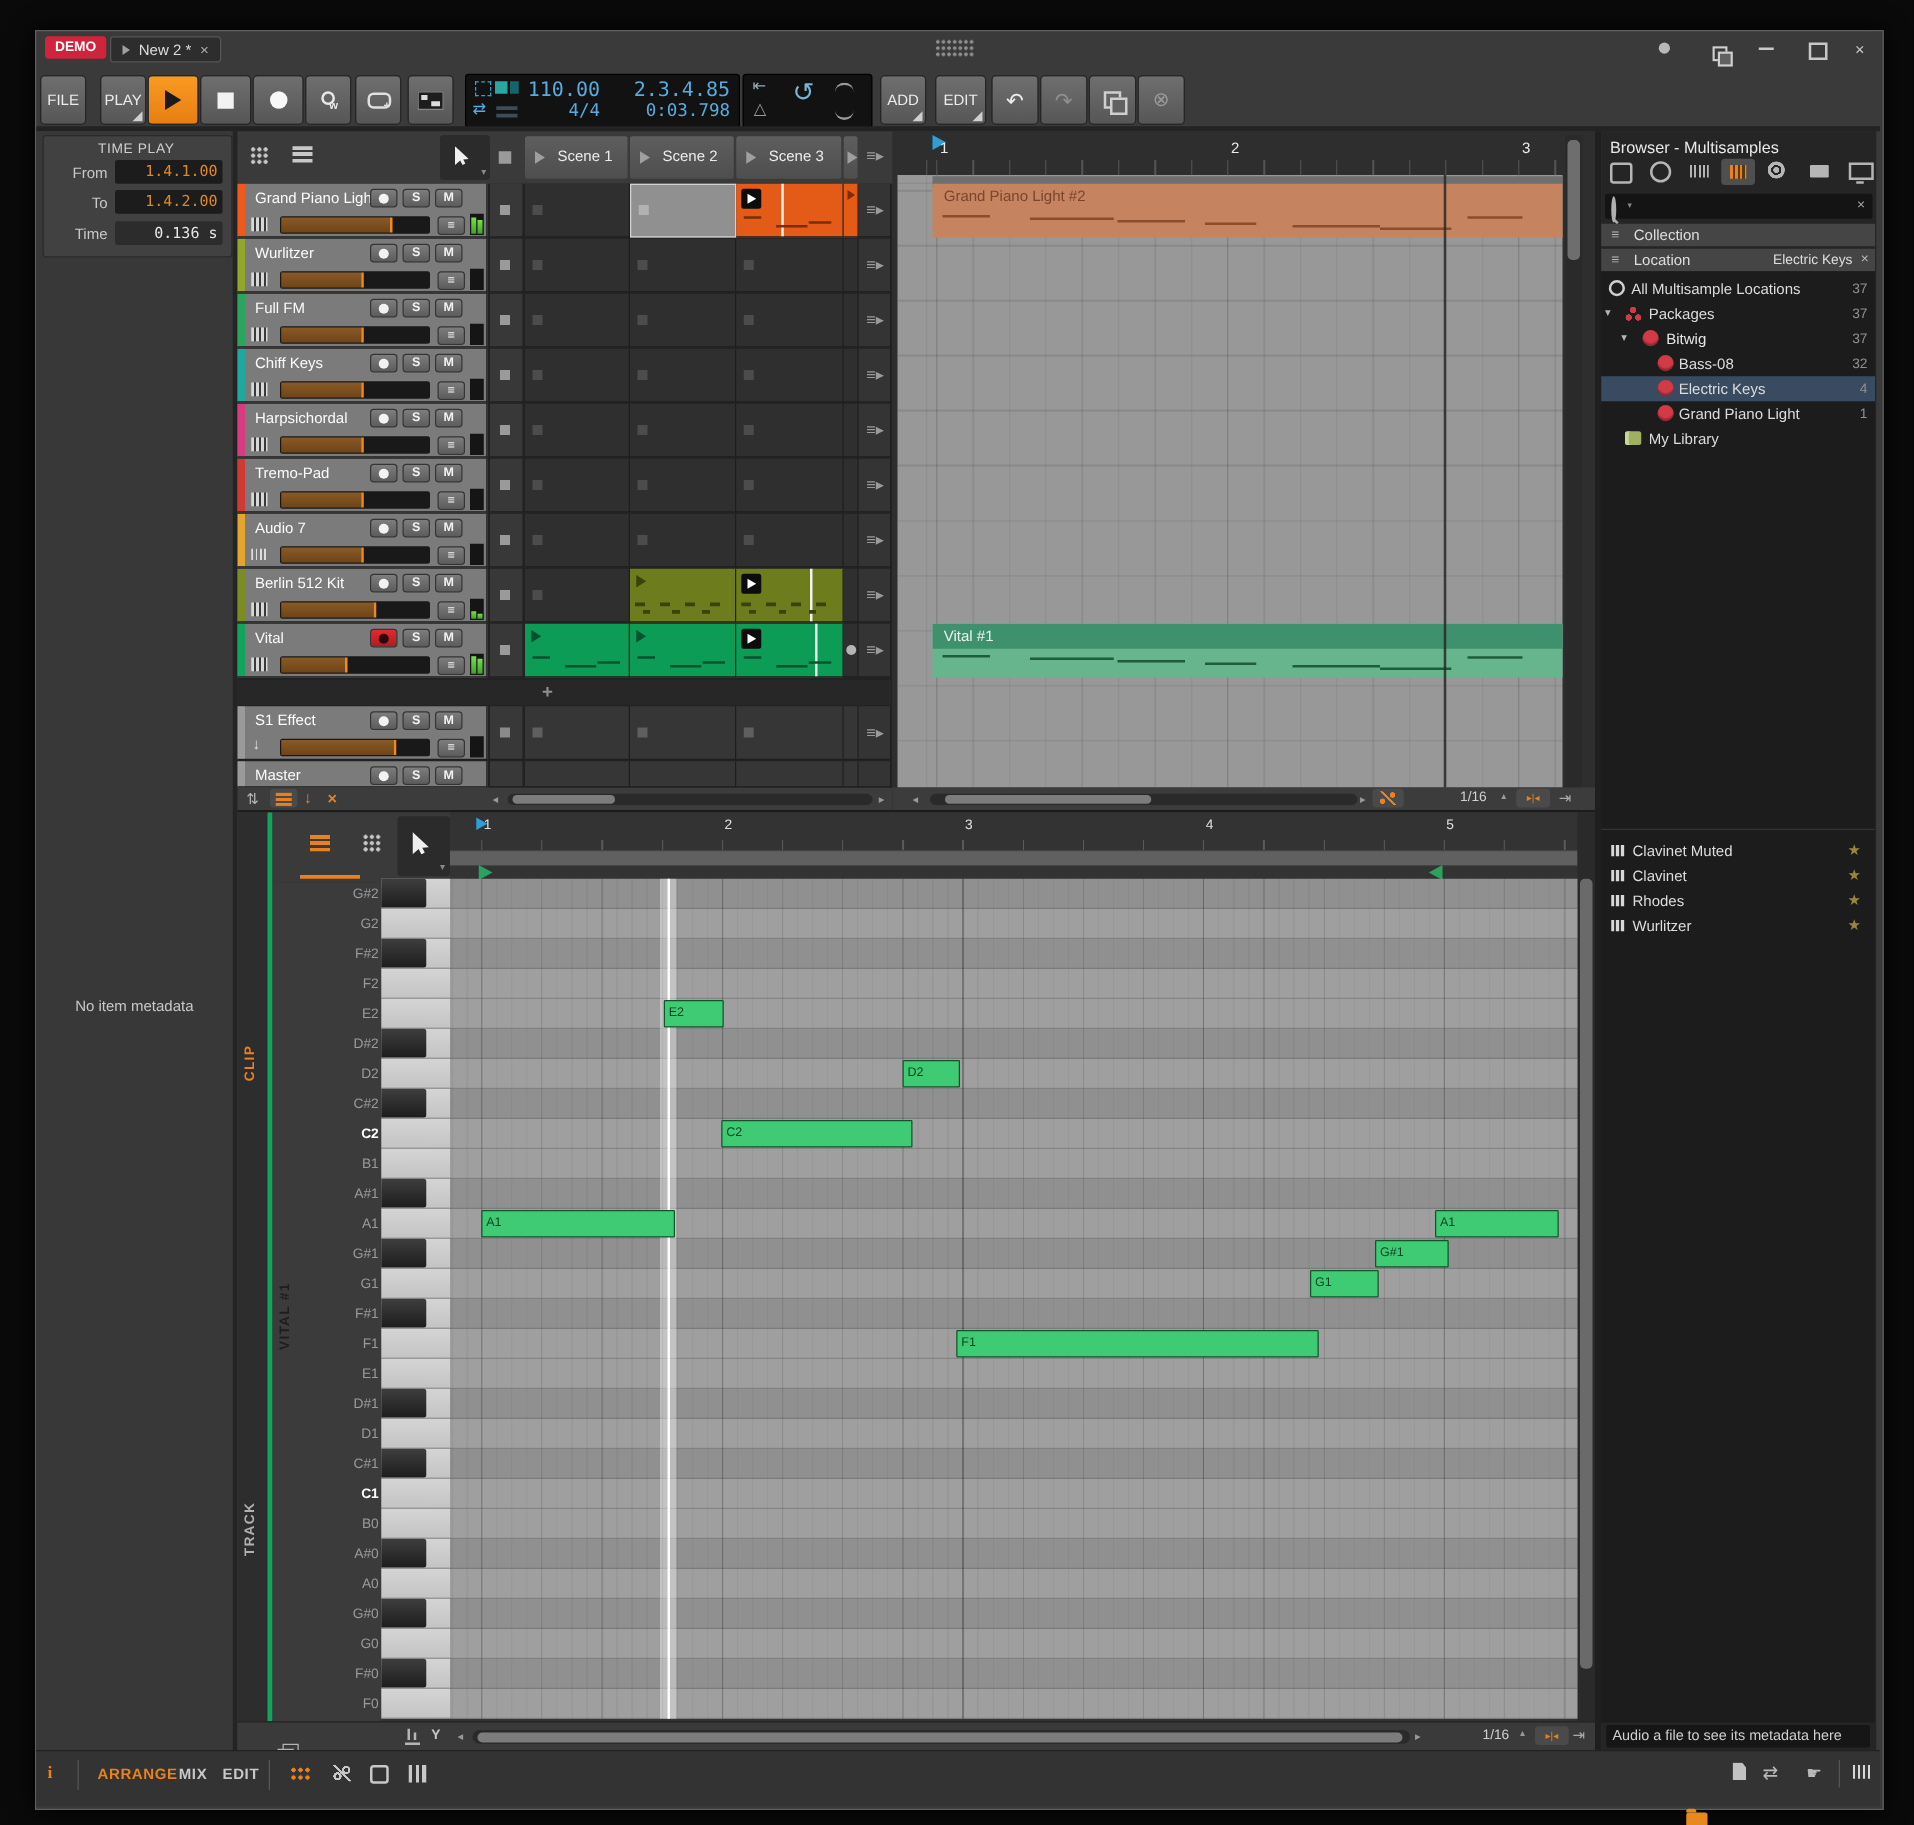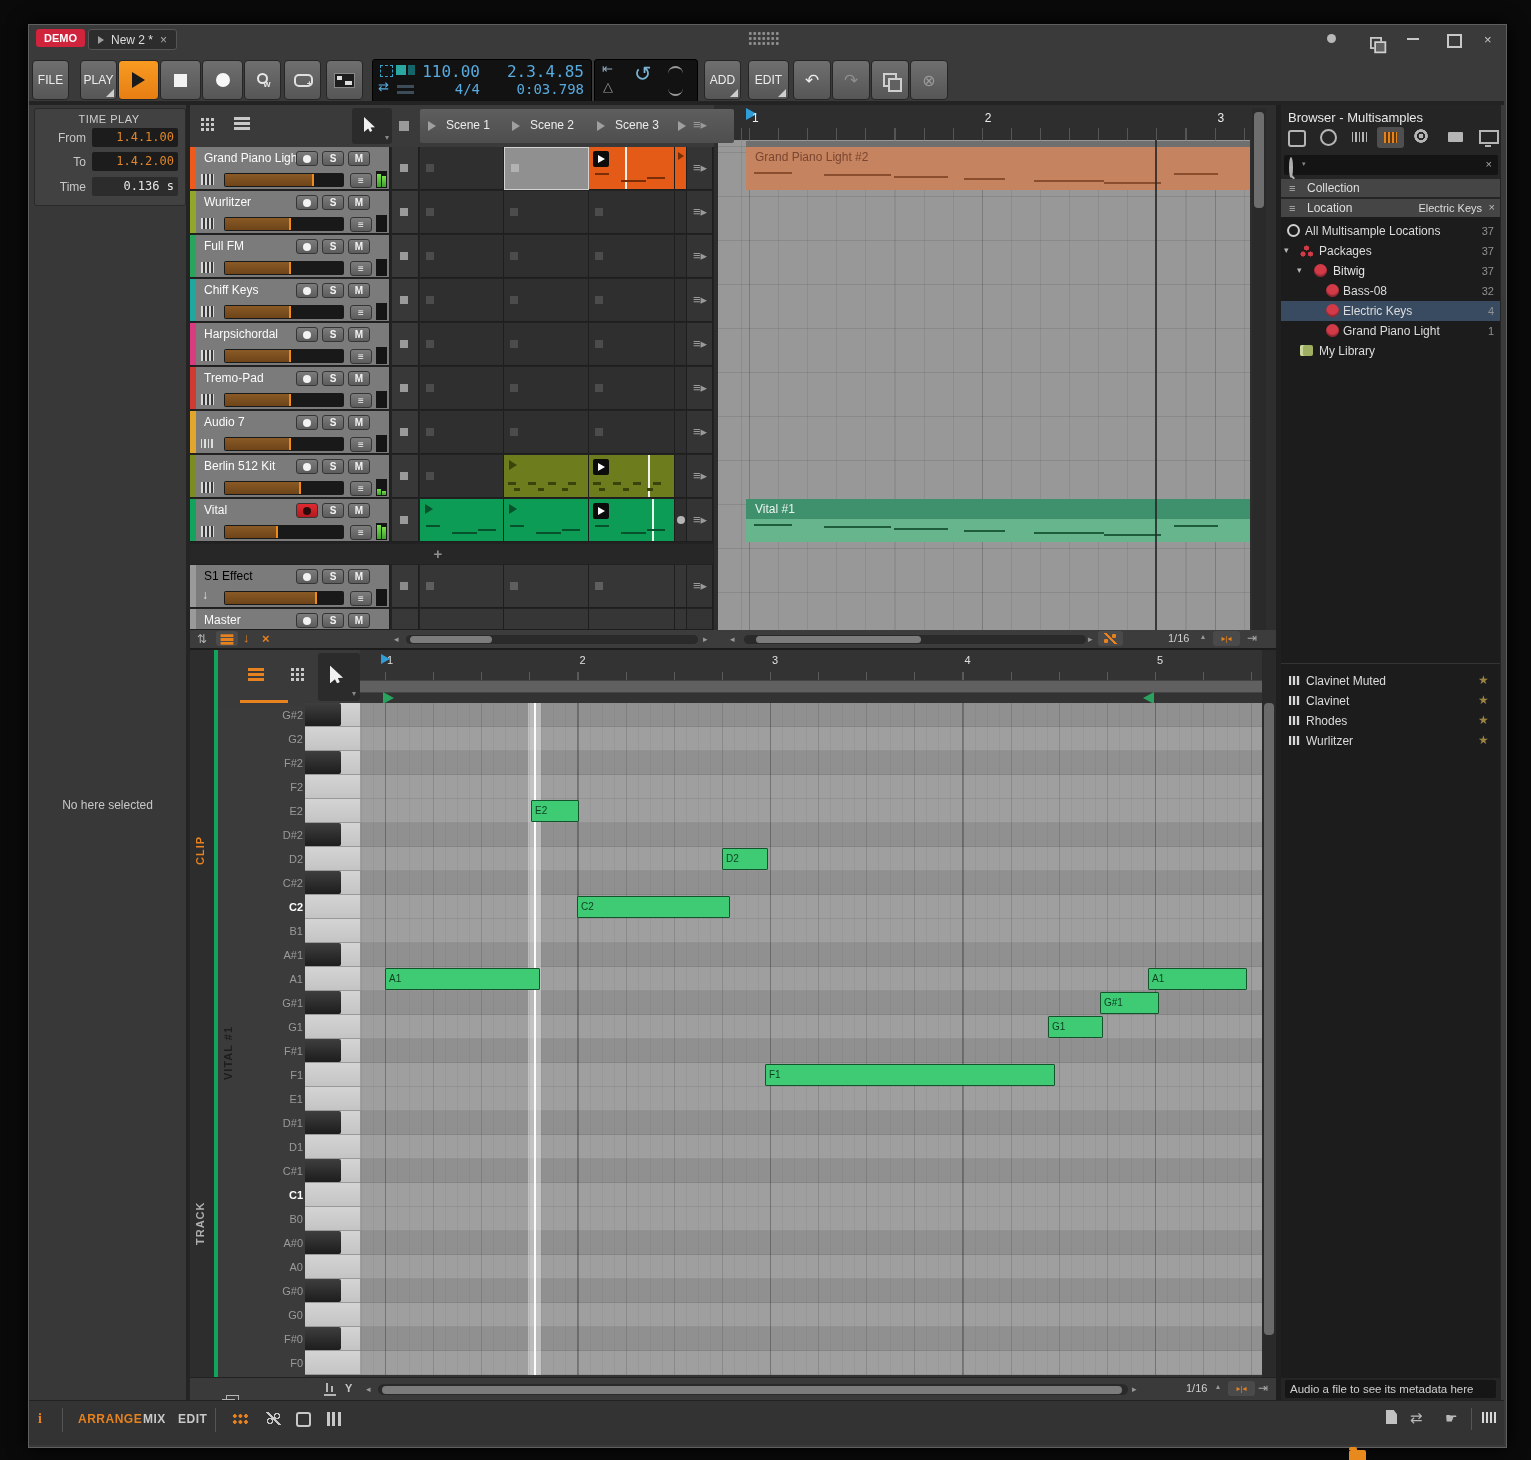--- a/index.html
+++ b/index.html
@@ -14,21 +14,21 @@
   .fold::after{content:"";position:absolute;right:2px;bottom:2px;border-left:8px solid transparent;border-bottom:8px solid #cfcfcf;}
   .dig{font-family:"DejaVu Sans Mono",monospace;color:#57abdf;text-align:right;}
   .dkpanel{background:#121212;border-radius:3px;border:1px solid #000;}
   .tri-r{width:0;height:0;border-left:8px solid #9f9f9f;border-top:5px solid transparent;border-bottom:5px solid transparent;}
   .mini{position:absolute;width:22px;height:15px;border-radius:3px;background:linear-gradient(#7d7d7d,#5c5c5c);border:1px solid #353535;color:#f2f2f2;font-size:10px;font-weight:bold;display:flex;align-items:center;justify-content:center;box-sizing:border-box;}
   .dot{width:8px;height:8px;border-radius:50%;background:#f2f2f2;}
   .cell{box-sizing:border-box;border-right:1px solid #1e1e1e;border-bottom:1px solid #1e1e1e;}
   .sq{position:absolute;width:8px;height:8px;background:#4c4c4c;}
   .pbars{height:11px;background:repeating-linear-gradient(90deg,#d8d8d8 0 2px,#3a3a3a 2px 4px);}
   .pbars.or{background:repeating-linear-gradient(90deg,#e8821e 0 2px,#58390f 2px 4px);}
-  .scenehead{background:linear-gradient(#5e5e5e,#4e4e4e);border-radius:2px;padding-left:48px;}
+  .scenehead{background:linear-gradient(#5e5e5e,#4e4e4e);border-radius:2px;}
   .note{position:absolute;background:#3ecb74;border:1px solid #14542d;box-sizing:border-box;border-radius:1px;color:#0e3f22;font-size:10px;line-height:20px;padding-left:3px;overflow:hidden;white-space:nowrap;}
   .vtext{writing-mode:vertical-rl;transform:rotate(180deg);letter-spacing:1px;}
   .cursor{width:11px;height:15px;background:#f0f0f0;clip-path:polygon(0 0,0 100%,38% 76%,55% 100%,75% 92%,60% 70%,100% 68%);}
   .mag{width:8px;height:8px;border:2px solid #b0b0b0;border-radius:50%;position:relative;}
   .mag::after{content:"";position:absolute;width:5px;height:2px;background:#b0b0b0;transform:rotate(45deg);right:-4px;bottom:-2px;}
   .curve{width:15px;height:8px;border-top:2px solid #9a9a9a;border-radius:8px 8px 0 0;}
   .curve.dn{transform:scaleY(-1);}
   .copyic{width:10px;height:10px;border:2px solid #cfcfcf;position:relative;}
   .copyic::after{content:"";position:absolute;left:3px;top:3px;width:10px;height:10px;border:2px solid #cfcfcf;background:#616161;}
   .folder{width:17px;height:12px;background:#e8891e;border-radius:2px;position:relative;}
@@ -130,21 +130,21 @@
 
   <div class="a" style="left:29px;top:105px;width:157px;height:1295px;background:#383838;"></div>
   <div class="a" style="left:34px;top:108px;width:150px;height:96px;background:#414141;border:1px solid #2a2a2a;border-radius:3px;"></div>
   <div class="a fs11" style="left:34px;top:113px;width:150px;text-align:center;color:#cfcfcf;letter-spacing:.5px;">TIME PLAY</div>
   <div class="a fs12" style="left:36px;top:131px;width:50px;text-align:right;color:#c8c8c8;">From</div>
   <div class="a dig" style="left:92px;top:128px;width:86px;height:19px;background:#1c1c1c;border-radius:2px;color:#e0862a;font-size:12px;line-height:19px;padding-right:4px;box-sizing:border-box;">1.4.1.00</div>
   <div class="a fs12" style="left:36px;top:155px;width:50px;text-align:right;color:#c8c8c8;">To</div>
   <div class="a dig" style="left:92px;top:152px;width:86px;height:19px;background:#1c1c1c;border-radius:2px;color:#e0862a;font-size:12px;line-height:19px;padding-right:4px;box-sizing:border-box;">1.4.2.00</div>
   <div class="a fs12" style="left:36px;top:180px;width:50px;text-align:right;color:#c8c8c8;">Time</div>
   <div class="a dig" style="left:92px;top:177px;width:86px;height:19px;background:#2c2c2c;border-radius:2px;color:#e6e6e6;font-size:12px;line-height:19px;padding-right:4px;box-sizing:border-box;">0.136 s</div>
-  <div class="a fs12" style="left:29px;top:798px;width:157px;text-align:center;color:#c8c8c8;">No here selected</div>
+  <div class="a fs12" style="left:29px;top:798px;width:157px;text-align:center;color:#c8c8c8;">No item metadata</div>
 
   <div class="a" style="left:190px;top:105px;width:524px;height:543px;background:#222;"></div>
   <div class="a" style="left:190px;top:105px;width:524px;height:42px;background:#3a3a3a;"></div>
   <div class="a dots9" style="left:200px;top:117px;"></div>
   <div class="a hbars" style="left:234px;top:117px;"></div>
   <div class="a" style="left:352px;top:108px;width:40px;height:36px;background:#2b2b2b;border-radius:3px;">
       <span class="cursor a" style="left:12px;top:9px;"></span>
       <span class="a" style="right:3px;bottom:2px;color:#888;font-size:8px;">▾</span>
     </div>
   <div class="a" style="left:399px;top:121px;width:10px;height:10px;background:#9a9a9a;"></div>
@@ -615,21 +615,21 @@
       <div style="position: absolute; left: 2px; top: 17px; width: 8px; height: 8px; border-radius: 50%; background: rgb(181, 181, 181);"></div>
     </div>
     <div class="cell" style="position: absolute; left: 687px; top: 499px; width: 26px; height: 43px; background: rgb(52, 52, 52);">
       <div style="position: absolute; left: 6px; top: 13px; color: rgb(154, 154, 154); font-size: 13px;">≡▸</div>
     </div>
     <div style="position: absolute; left: 190px; top: 544px; width: 523px; height: 20px; background: rgb(39, 39, 39);">
       <div style="position: absolute; left: 0px; top: 1px; width: 496px; text-align: center; color: rgb(143, 143, 143); font-size: 15px; font-weight: bold;">+</div>
     </div>
     <div class="cell" style="position: absolute; left: 190px; top: 565px; width: 200px; height: 43px; background: rgb(123, 123, 123); overflow: hidden;">
       <div style="position: absolute; left: 0px; top: 0px; width: 6px; height: 100%; background: rgb(154, 154, 154);"></div>
-      <div style="position: absolute; left: 14px; top: 4px; font-size: 12px; color: #000000; white-space: nowrap;">S1 Effect</div>
+      <div style="position: absolute; left: 14px; top: 4px; font-size: 12px; color: #ffffff; white-space: nowrap;">S1 Effect</div>
       <div class="mini" style="left: 106px; top: 4px;">
         <div class="dot"></div>
       </div>
       <div class="mini" style="left: 132px; top: 4px;">S</div>
       <div class="mini" style="left: 158px; top: 4px;">M</div>
       <div style="position: absolute; left: 12px; top: 23px; color: rgb(224, 224, 224); font-size: 12px;">↓</div>
       <div style="position: absolute; left: 34px; top: 26px; width: 120px; height: 14px; background: rgb(25, 25, 25); border-radius: 2px;">
         <div style="position: absolute; left: 1px; top: 1px; bottom: 1px; width: 89.68px; background: linear-gradient(rgb(138, 90, 38), rgb(110, 68, 24));"></div>
         <div style="position: absolute; left: 90.68px; top: 1px; bottom: 1px; width: 2px; background: rgb(239, 139, 28);"></div>
       </div>

